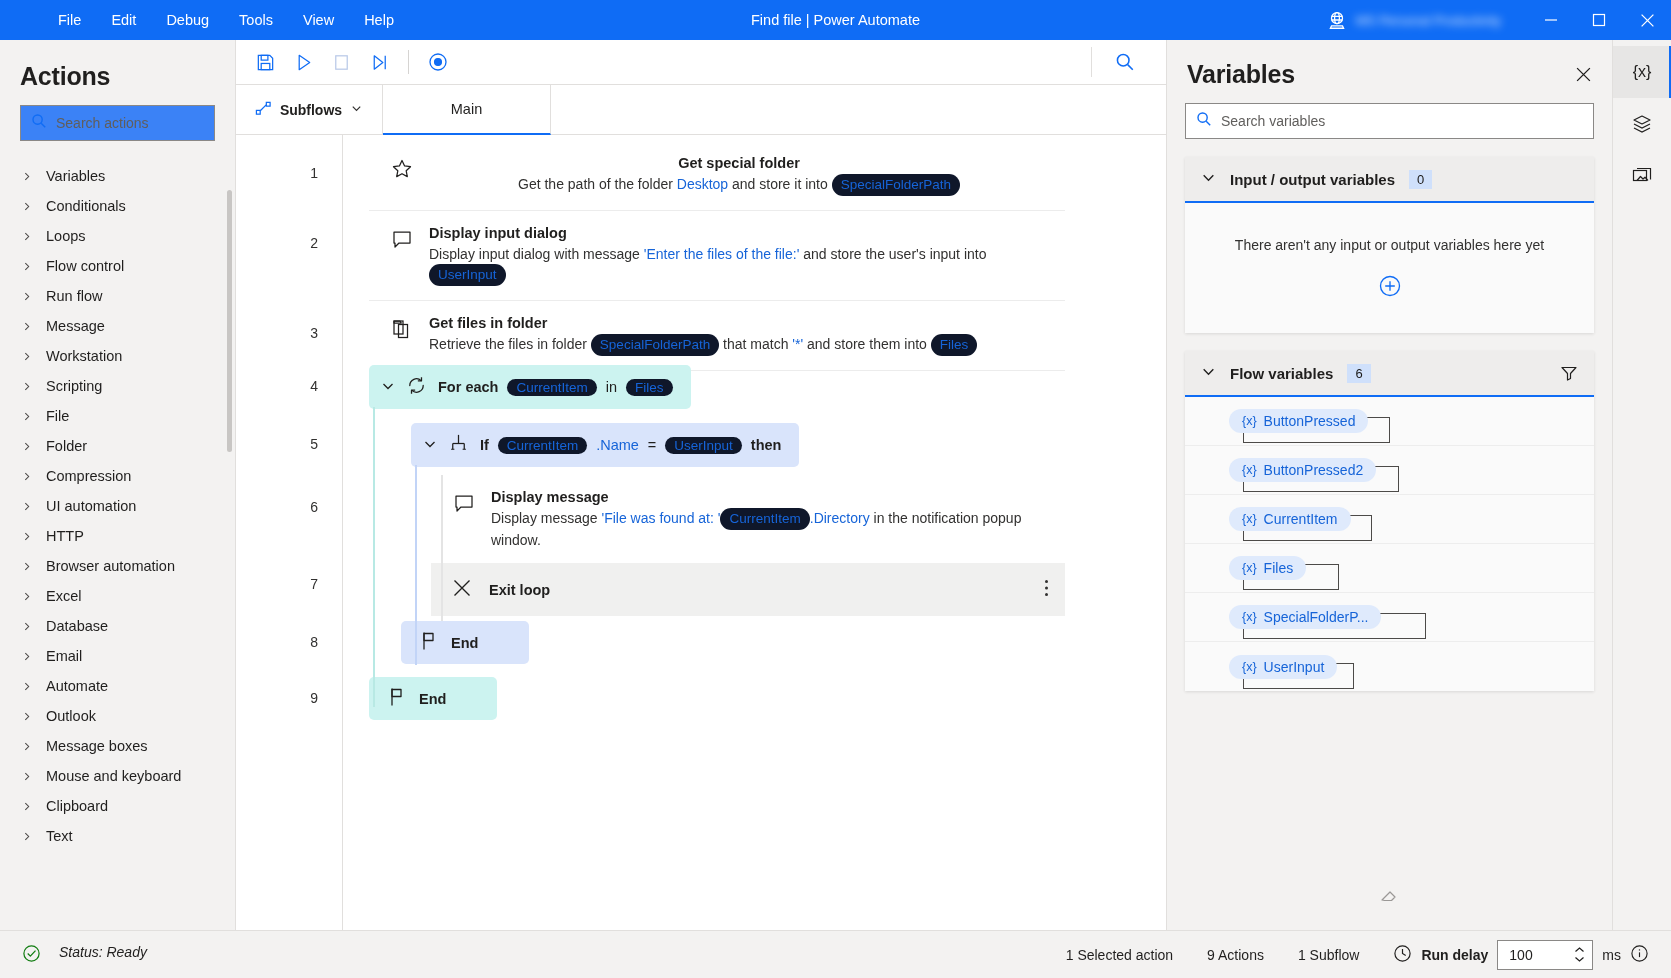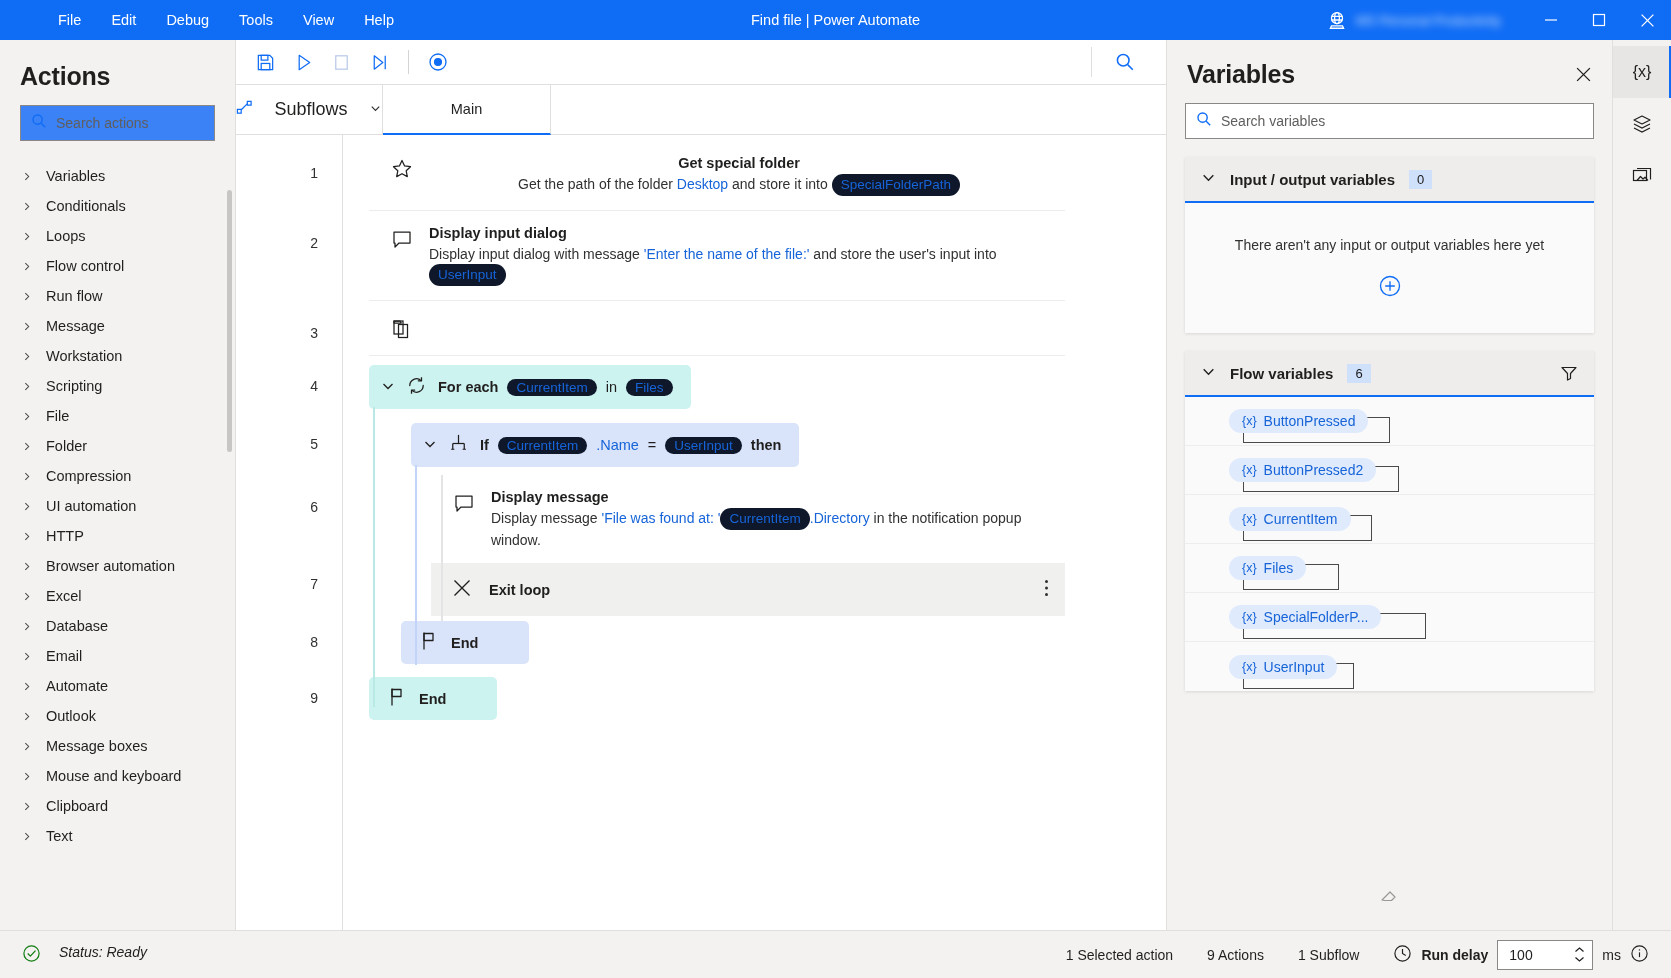--- a/index.html
+++ b/index.html
@@ -89,23 +89,24 @@
   .tb-sep { width: 1px; height: 24px; background: #d6d4d2; margin: 0 10px; }
   .tb-right { margin-left: auto; display: flex; align-items: center; }
   .tb-vsep { width: 1px; height: 30px; background: #e1dfdd; margin-right: 14px; }
   .tb-search { margin-right: 22px; }
 
   .tabsrow {
     height: 50px; flex: 0 0 50px; background: #fff;
     border-bottom: 1px solid #e1dfdd; display: flex; align-items: stretch;
   }
   .subflows-tab {
-    width: 147px; display: flex; align-items: center; justify-content: space-between;
-    gap: 8px; font-size: 18px; color: #201f1e; cursor: default;
+    width: 147px; display: flex; align-items: center; justify-content: center;
+    gap: 8px; font-size: 14px; color: #201f1e; cursor: default;
     border-right: 1px solid #e1dfdd;
+    font-weight: bold;
   }
   .main-tab {
     width: 168px; display: flex; align-items: center; justify-content: center;
     font-size: 14.5px; color: #201f1e; cursor: default;
     border-right: 1px solid #e1dfdd;
     border-bottom: 2.5px solid #0f6cf5; margin-bottom: -1px;
   }
 
   
   .canvas { flex: 1; display: flex; min-height: 0; background: #fff; position: relative; }
@@ -592,32 +593,36 @@
           </div>
           <div class="row" style="top: 76px; left: 26px; width: 696px;">
             <div class="card" style="width:100%">
               <span class="ico">
                 <svg width="24" height="24" viewBox="0 0 24 24" fill="none" stroke="#201f1e" stroke-width="1.25">
                   <path d="M4 5h16v11H9l-4 4v-4H4z" stroke-linejoin="round"></path>
                 </svg>
               </span>
               <span class="txt">
                 <div class="ttl">Display input dialog</div>
-                <div class="desc"><span>Display input dialog with message </span><span class="blue">'Enter the name of the file:'</span><span> and store the user's input into </span><span class="pill">UserInput</span></div>
+                <div class="desc"><span>Display input dialog with message </span><span class="blue">'Enter the files of the file:'</span><span> and store the user's input into </span><span class="pill">UserInput</span></div>
               </span>
             </div>
           </div>
           <div class="row" style="top: 166px; left: 26px; width: 696px;">
             <div class="card" style="width:100%">
               <span class="ico">
                 <svg width="24" height="24" viewBox="0 0 24 24" fill="none" stroke="#201f1e" stroke-width="1.25">
                   <path d="M4 4h6l1.3 2H4z" stroke-linejoin="round"></path>
                   <rect x="4" y="4" width="9" height="13"></rect>
                   <rect x="8.5" y="7.5" width="9" height="13"></rect>
                 </svg>
+              </span>
+              <span class="txt">
+                <div class="ttl">Get files in folder</div>
+                <div class="desc"><span>Retrieve the files in folder </span><span class="pill">SpecialFolderPath</span><span> that match </span><span class="blue">'*'</span><span> and store them into </span><span class="pill">Files</span></div>
               </span>
             </div>
           </div>
           <div class="row" style="top: 230px; left: 26px; width: 324px;">
             <div class="blk loop">
               <span><svg width="14" height="14" viewBox="0 0 14 14" fill="none" stroke="#201f1e" stroke-width="1.3">
                   <path d="M2.5 5l4.5 4.5L11.5 5"></path>
                 </svg></span>
               <span><svg width="23" height="23" viewBox="0 0 24 24" fill="none" stroke="#201f1e" stroke-width="1.35">
                   <path d="M5 12a7 7 0 0 1 11.8-5.1M19 12a7 7 0 0 1-11.8 5.1" stroke-linecap="round"></path>

